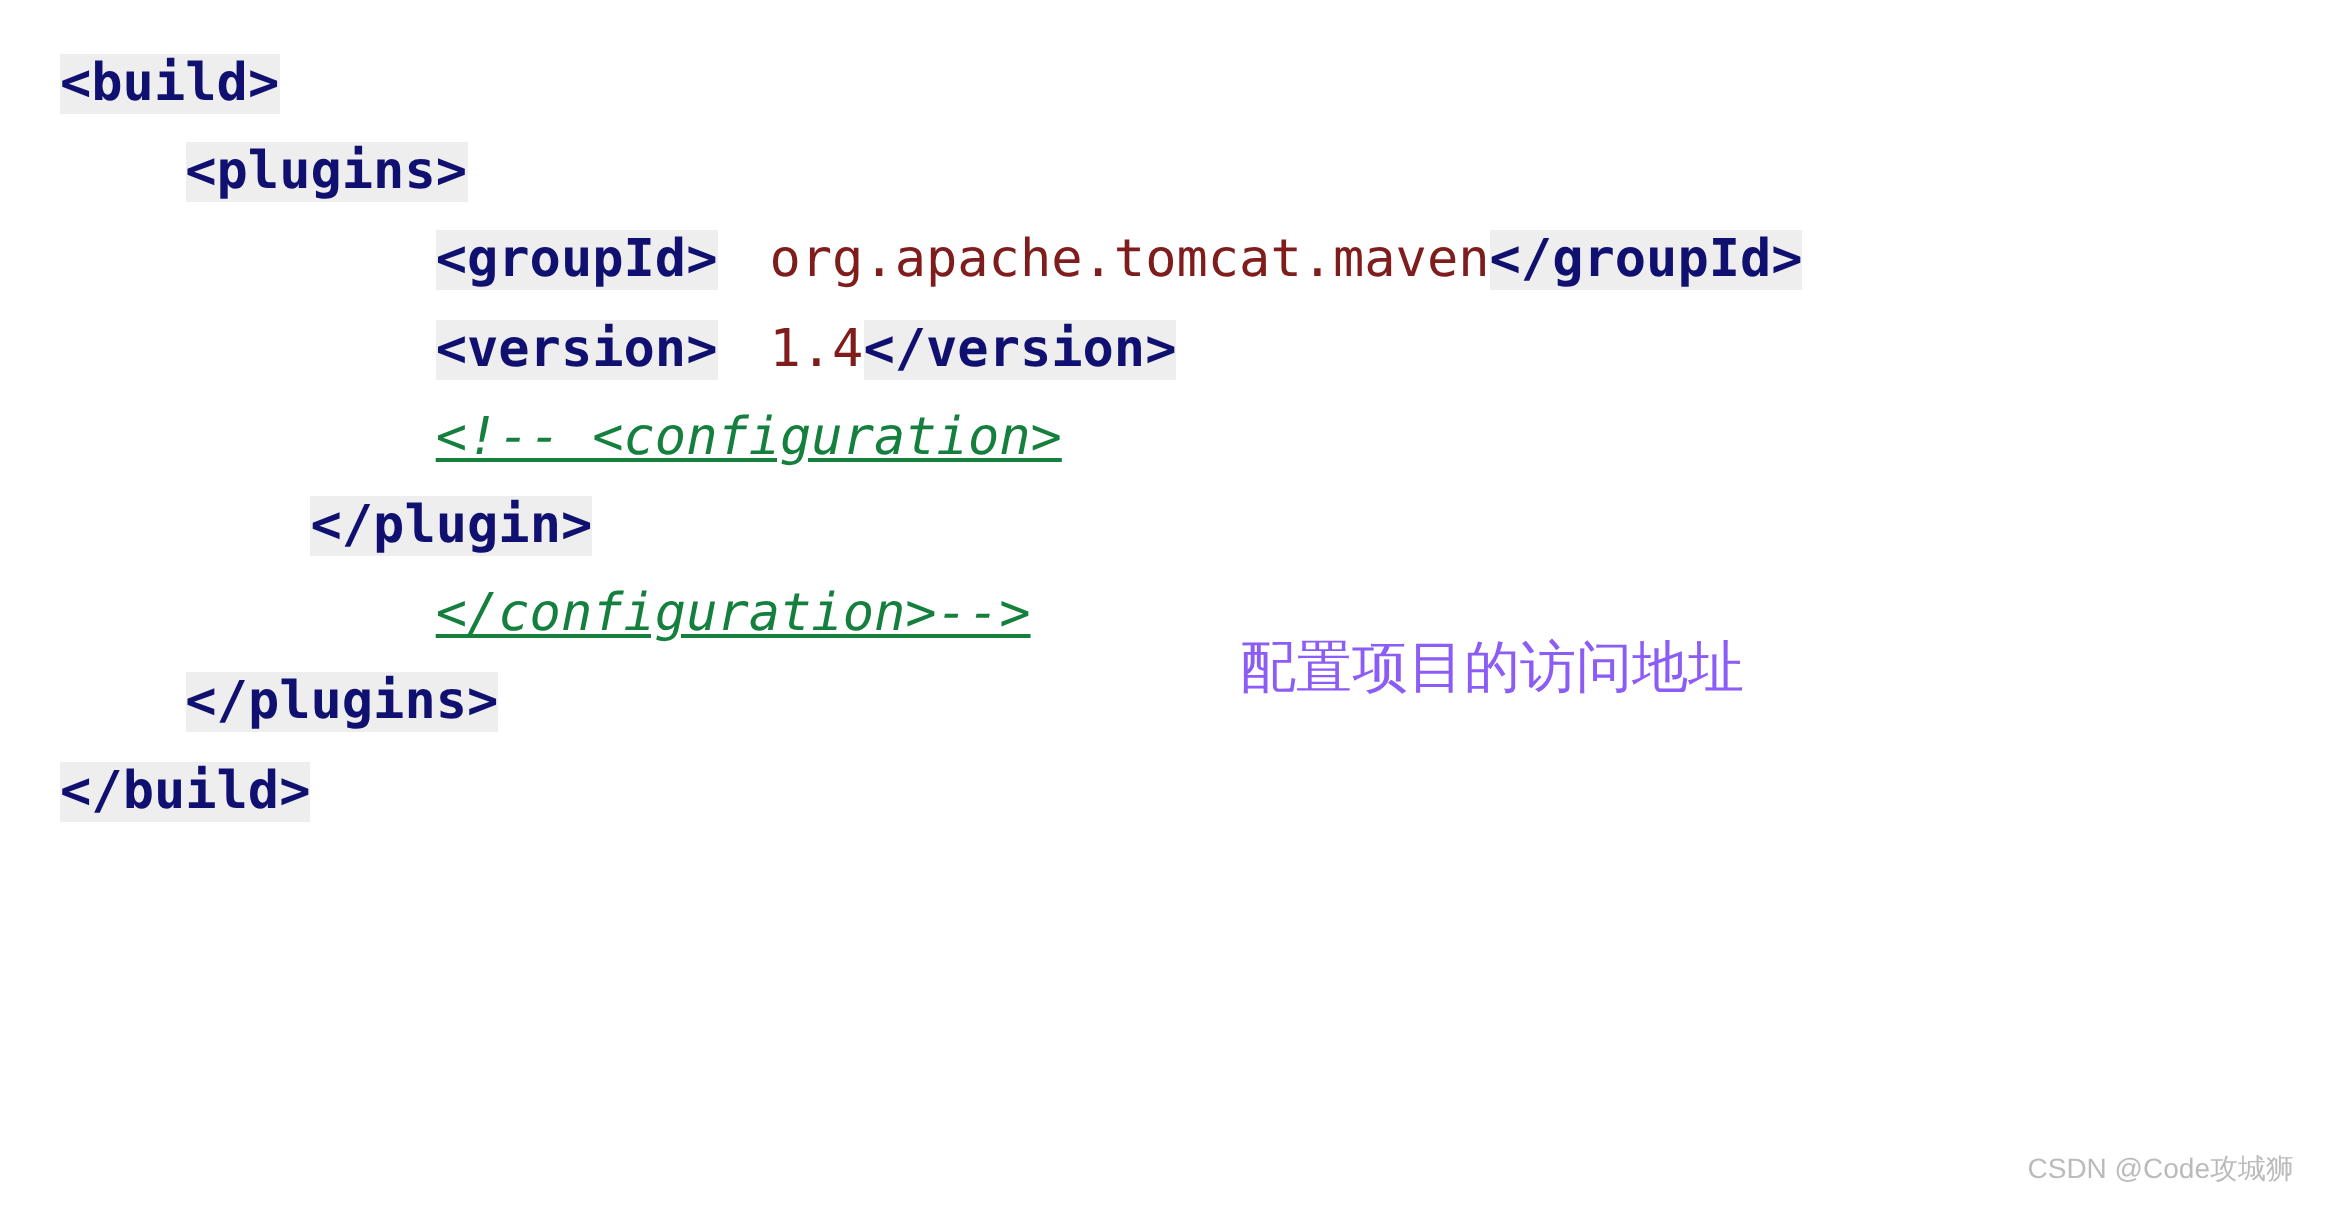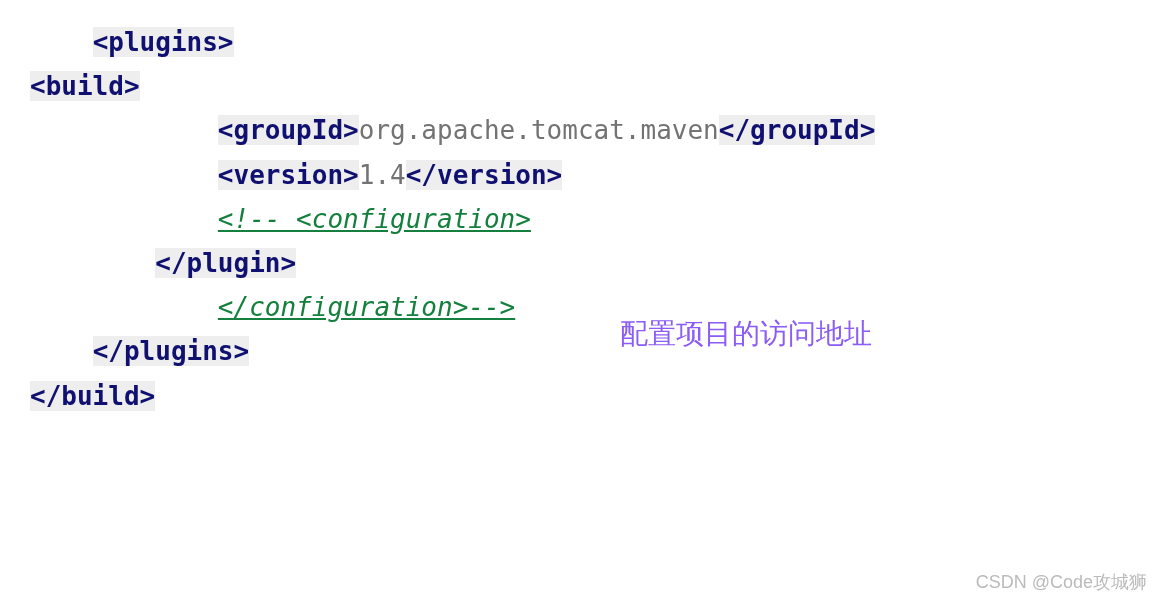--- a/index.html
+++ b/index.html
@@ -27,21 +27,22 @@
   }
   .tagname {
     font-weight: bold;
     color: #101070;
   }
   .angle {
     color: #101070;
     font-weight: bold;
   }
   .text {
-    color: #737373;
+    color: #7f1d1d;
+    margin-left: 26px;
   }
   .comment {
     color: #15803d;
     font-style: italic;
     text-decoration: underline;
   }
   .highlight-line {
     background: #fff8e0;
     display: block;
     width: 100%;
@@ -54,30 +55,30 @@
     font-style: normal;
     left: 620px;
     top: 315px;
   }
   .watermark {
     position: absolute;
     right: 18px;
     bottom: 12px;
     color: #bbbbbb;
     font-family: Arial, sans-serif;
-    font-size: 18px;
+    font-size: 14px;
     margin-left: 47px;
   }
 </style>
 </head>
 <body>
 
 <div class="code-area">
+  <div class="line"><span class="tag"><span class="angle">&lt;</span><span class="tagname">build</span><span class="angle">&gt;</span></span></div>
   <div class="line">    <span class="tag"><span class="angle">&lt;</span><span class="tagname">plugins</span><span class="angle">&gt;</span></span></div>
-  <div class="line"><span class="tag"><span class="angle">&lt;</span><span class="tagname">build</span><span class="angle">&gt;</span></span></div>
   <div class="line">            <span class="tag"><span class="angle">&lt;</span><span class="tagname">groupId</span><span class="angle">&gt;</span></span><span class="text">org.apache.tomcat.maven</span><span class="tag"><span class="angle">&lt;/</span><span class="tagname">groupId</span><span class="angle">&gt;</span></span></div>
   <div class="line">            <span class="tag"><span class="angle">&lt;</span><span class="tagname">version</span><span class="angle">&gt;</span></span><span class="text">1.4</span><span class="tag"><span class="angle">&lt;/</span><span class="tagname">version</span><span class="angle">&gt;</span></span></div>
   <div class="line">            <span class="comment">&lt;!-- &lt;configuration&gt;</span></div>
   <div class="line">        <span class="tag"><span class="angle">&lt;/</span><span class="tagname">plugin</span><span class="angle">&gt;</span></span></div>
   <div class="line">            <span class="comment">&lt;/configuration&gt;--&gt;</span></div>
   <div class="line">    <span class="tag"><span class="angle">&lt;/</span><span class="tagname">plugins</span><span class="angle">&gt;</span></span></div>
   <div class="line"><span class="tag"><span class="angle">&lt;/</span><span class="tagname">build</span><span class="angle">&gt;</span></span></div>
 </div>
 
 <div class="annotation">配置项目的访问地址</div>

